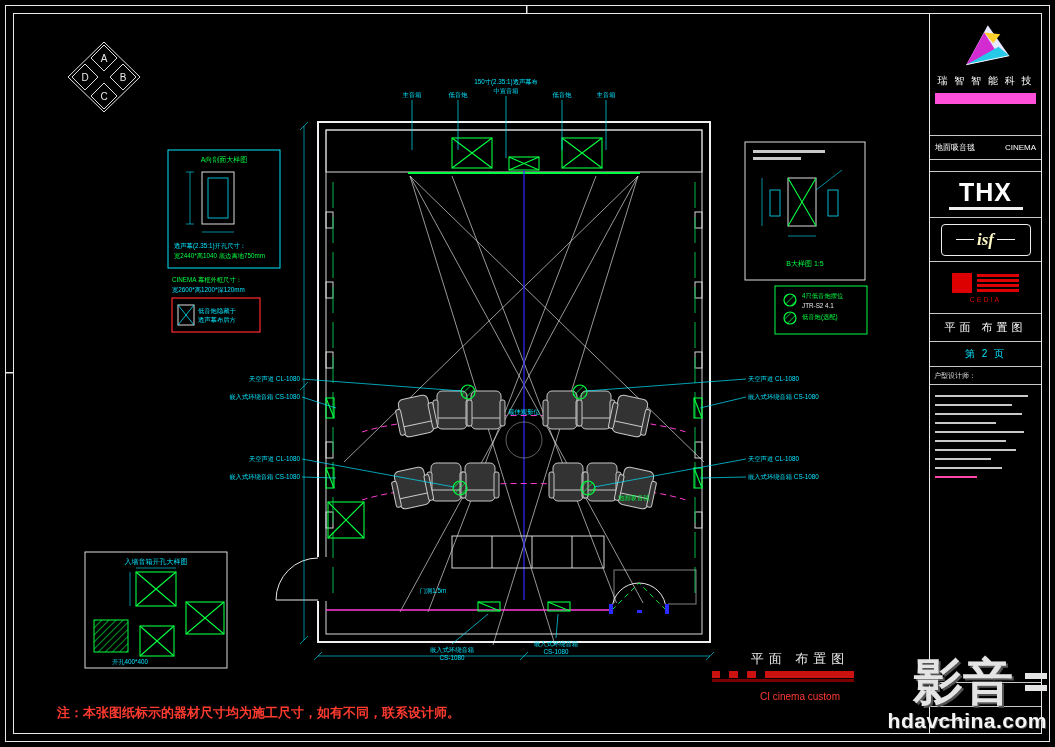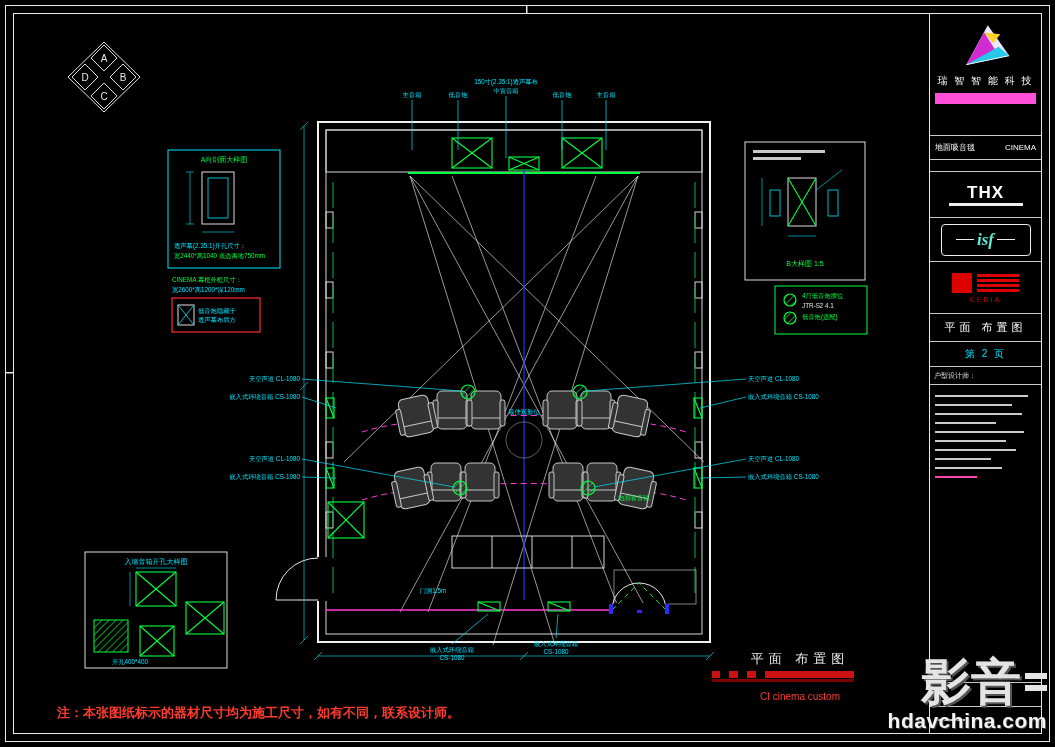--- a/index.html
+++ b/index.html
@@ -36,45 +36,45 @@
     border-left:1px solid #e8e8e8;display:flex;flex-direction:column;box-sizing:border-box;z-index:4;background:#000;}
   .tb-sec{border-bottom:1px solid #c9c9c9;box-sizing:border-box;flex-shrink:0;}
   .tb-logo{height:122px;padding:5px 5px 4px;text-align:center;}
   .logo-svg{width:58px;height:50px;display:block;margin:1px auto 0;}
   .company{font-size:10px;letter-spacing:2px;margin-top:4px;white-space:nowrap;color:#fff;}
   .brandbar{height:11px;background:#ff4fd8;margin-top:5px;}
   .tb-proj{height:24px;display:flex;justify-content:space-between;align-items:center;padding:0 5px;font-size:8px;color:#fff;}
   .tb-name{height:34px;display:flex;align-items:center;justify-content:center;color:#ff2ad4;font-size:15px;font-weight:bold;letter-spacing:5px;}
   .tb-spacer{height:12px;}
   .tb-thx{height:46px;display:flex;flex-direction:column;align-items:center;justify-content:center;gap:2px;}
-  .thx-text{font-size:17px;font-weight:900;letter-spacing:1px;line-height:1;color:#fff;}
+  .thx-text{font-size:25px;font-weight:900;letter-spacing:1px;line-height:1;color:#fff;}
   .thx-bar{width:74px;height:3px;background:#eee;}
   .tb-isf{height:44px;display:flex;align-items:center;justify-content:center;}
   .isf-box{width:88px;height:30px;border:1px solid #eee;border-radius:4px;display:flex;align-items:center;justify-content:center;gap:3px;}
   .isf-line{display:inline-block;width:18px;height:1px;background:#eee;}
-  .isf-text{font-family:"Liberation Serif","DejaVu Serif",serif;font-style:italic;font-size:17px;font-weight:bold;color:#5eead4;}
+  .isf-text{font-family:"Liberation Serif","DejaVu Serif",serif;font-style:italic;font-size:17px;font-weight:bold;color:#fef9c3;}
   .tb-cedia{height:52px;display:flex;flex-direction:column;align-items:center;justify-content:center;gap:3px;}
   .cedia-row{display:flex;align-items:center;gap:5px;}
   .cedia-sq{width:20px;height:20px;background:#d00;}
   .cedia-bars{display:flex;flex-direction:column;gap:2px;}
   .cedia-bars i{width:42px;height:3px;background:#d00;display:block;}
   .cedia-word{font-size:7px;color:#d00;letter-spacing:2px;}
   .tb-title{height:28px;display:flex;align-items:center;justify-content:center;font-size:11px;letter-spacing:4px;color:#fff;}
   .tb-page{height:25px;display:flex;align-items:center;justify-content:center;color:#00e5ff;font-size:10px;letter-spacing:2px;}
   .tb-designer{height:18px;font-size:7px;display:flex;align-items:center;padding:0 4px;color:#ddd;}
   .tb-notes{flex:1;padding:10px 5px;display:flex;flex-direction:column;gap:7px;}
   .tline{height:2px;background:#c9c9c9;display:block;}
   .tline.m{background:#ff44aa;}
   .tb-row1{height:24px;}
   .tb-row2{height:26px;border-bottom:none;display:flex;align-items:center;padding:0 5px;}
   .mini{width:30px;height:2px;background:#bbb;display:block;}
 
   
   .watermark{position:absolute;right:8px;bottom:14px;text-align:right;z-index:5;}
-  .wm-row{display:flex;align-items:center;justify-content:flex-end;gap:4px;}
+  .wm-row{display:flex;align-items:center;justify-content:flex-end;gap:12px;}
   .wm-cn{font-size:50px;font-weight:900;color:#e4e4e4;line-height:1;text-shadow:2px 2px 0 #555;}
   .wm-cn2{color:#f0f0f0;}
   .wm-eq{display:flex;flex-direction:column;gap:6px;}
   .wm-eq i{width:22px;height:6px;background:#e4e4e4;display:block;}
   .wm-url{font-size:21px;font-weight:800;color:#f4f4f4;letter-spacing:.5px;margin-top:2px;text-shadow:1px 1px 0 #444;}
 </style>
 </head>
 <body>
 
 <svg class="sheet-svg" viewBox="0 0 1055 747">

